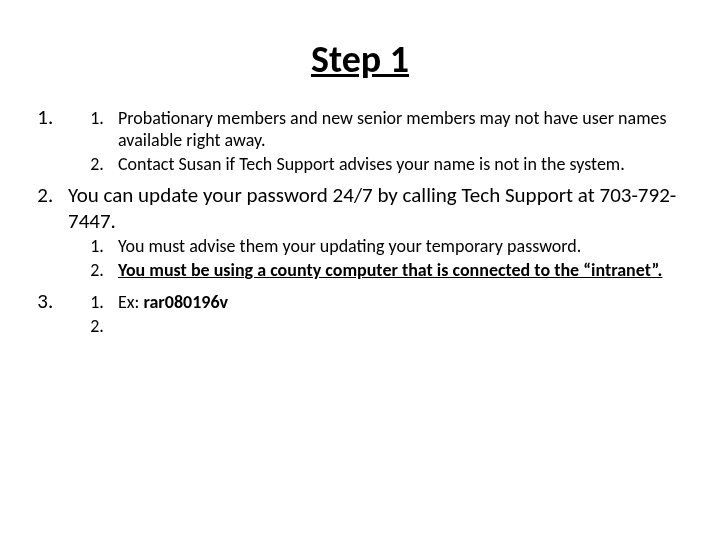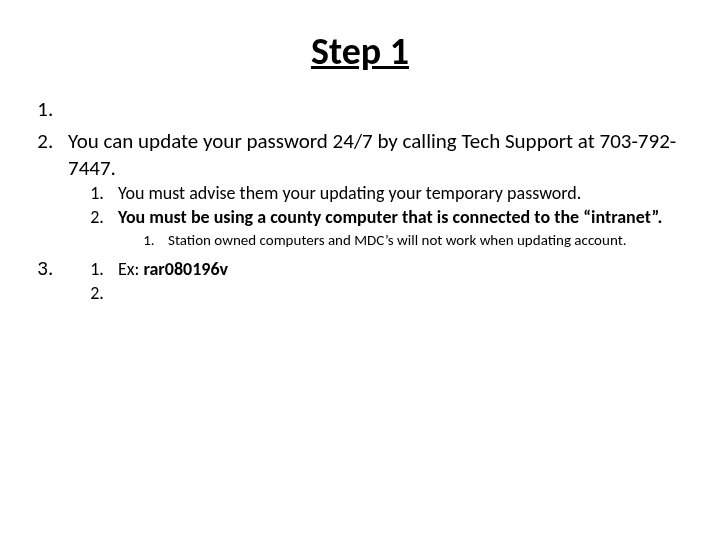--- a/index.html
+++ b/index.html
@@ -8,21 +8,21 @@
     width: 720px;
     height: 540px;
     background: #fff;
     font-family: Calibri, "Segoe UI", Arial, sans-serif;
     color: #000;
   }
   .slide {
     box-sizing: border-box;
     width: 720px;
     height: 444px;
-    padding: 28px 30px 20px 30px;
+    padding: 36px 30px 20px 30px;
     border-radius: 21px;
   }
   .title {
     text-align: center;
     font-size: 38px;
     font-weight: 700;
     text-decoration: underline;
     margin: 0 0 22px 0;
   }
   ol.lvl1 {
@@ -49,43 +49,44 @@
     margin: 2px 0 2px 0;
     padding-left: 40px;
     font-size: 15px;
     line-height: 1.2;
   }
   ol.lvl3 > li {
     padding-left: 10px;
     margin-bottom: 2px;
   }
   .bold { font-weight: 700; }
-  .boldu { font-weight: 700; }
+  .boldu { font-weight: 700; text-decoration: underline; }
 </style>
 </head>
 <body>
 
 <div class="slide">
 
   <h1 class="title">Step 1</h1>
 
   <ol class="lvl1">
 
     <li>
+      <ol class="lvl2">
+        <li>Probationary members and new senior members may not have user names available right away.</li>
+        <li>Contact Susan if Tech Support advises your name is not in the system.</li>
+      </ol>
     </li>
 
     <li>
       <span>You can update your password 24/7 by calling Tech Support at 703-792-7447.</span>
       <ol class="lvl2">
         <li>You must advise them your updating your temporary password.</li>
         <li>
           <span class="boldu">You must be using a county computer that is connected to the “intranet”.</span>
-          <ol class="lvl3">
-            <li>Station owned computers and MDC’s will not work when updating account.</li>
-          </ol>
         </li>
       </ol>
     </li>
 
     <li>
       <ol class="lvl2">
         <li>
           <span>Ex: </span><span class="bold">rar080196v</span>
         </li>
         <li>

